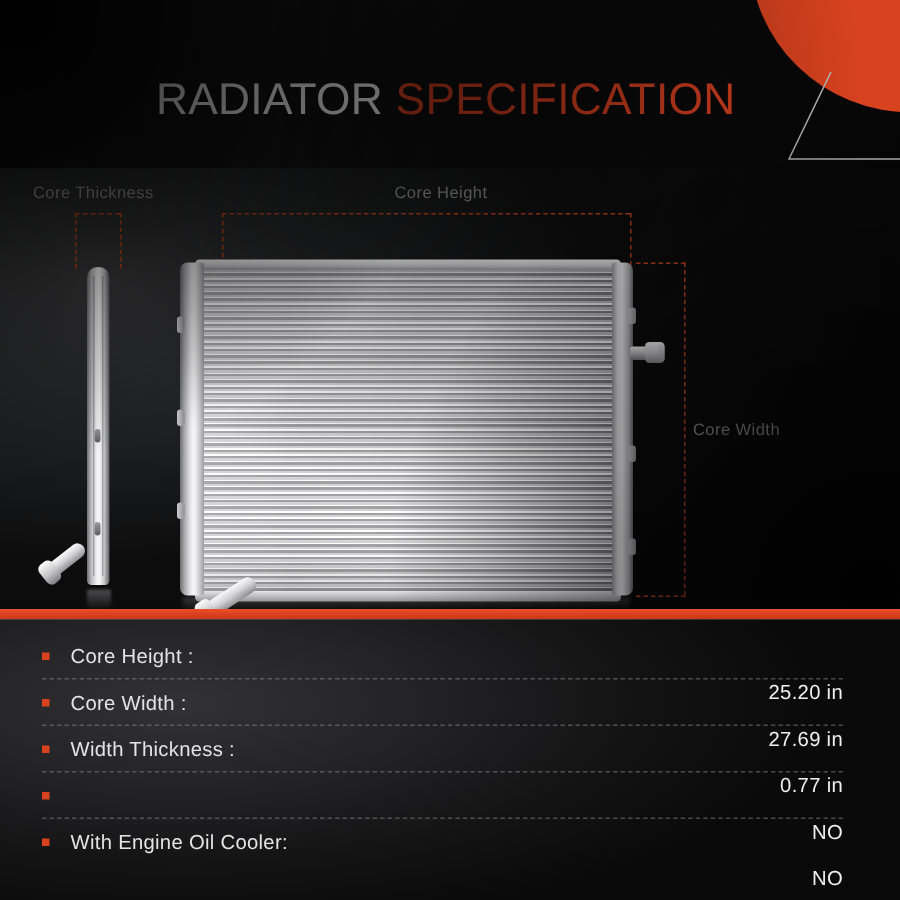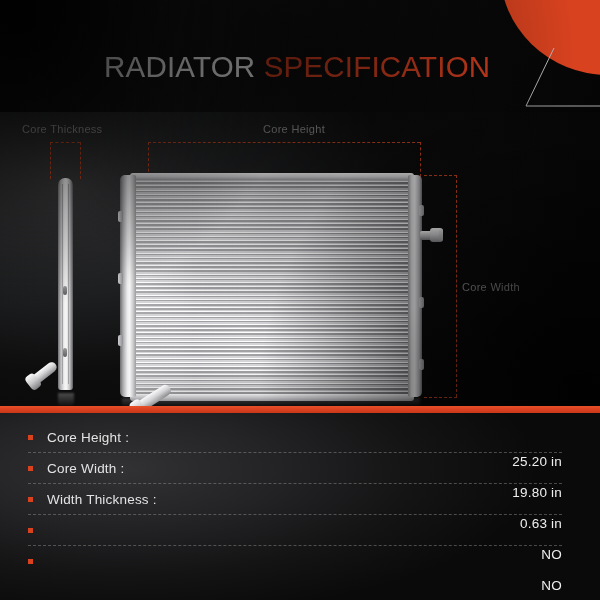--- a/index.html
+++ b/index.html
@@ -465,35 +465,36 @@
 
       <div class="spec-row">
         <span class="bullet"></span>
         <span class="spec-label">Core Height :</span>
         <span class="spec-value">25.20 in</span>
       </div>
 
       <div class="spec-row">
         <span class="bullet"></span>
         <span class="spec-label">Core Width :</span>
-        <span class="spec-value">19.80 in</span>
+        <span class="spec-value">27.69 in</span>
       </div>
 
       <div class="spec-row">
         <span class="bullet"></span>
         <span class="spec-label">Width Thickness :</span>
-        <span class="spec-value">0.63 in</span>
+        <span class="spec-value">0.77 in</span>
       </div>
 
       <div class="spec-row">
         <span class="bullet"></span>
         <span class="spec-value">NO</span>
       </div>
 
       <div class="spec-row">
         <span class="bullet"></span>
+        <span class="spec-label">With Engine Oil Cooler:</span>
         <span class="spec-value">NO</span>
       </div>
 
     </div>
   </div>
 
 </div>
 
 </body></html>

